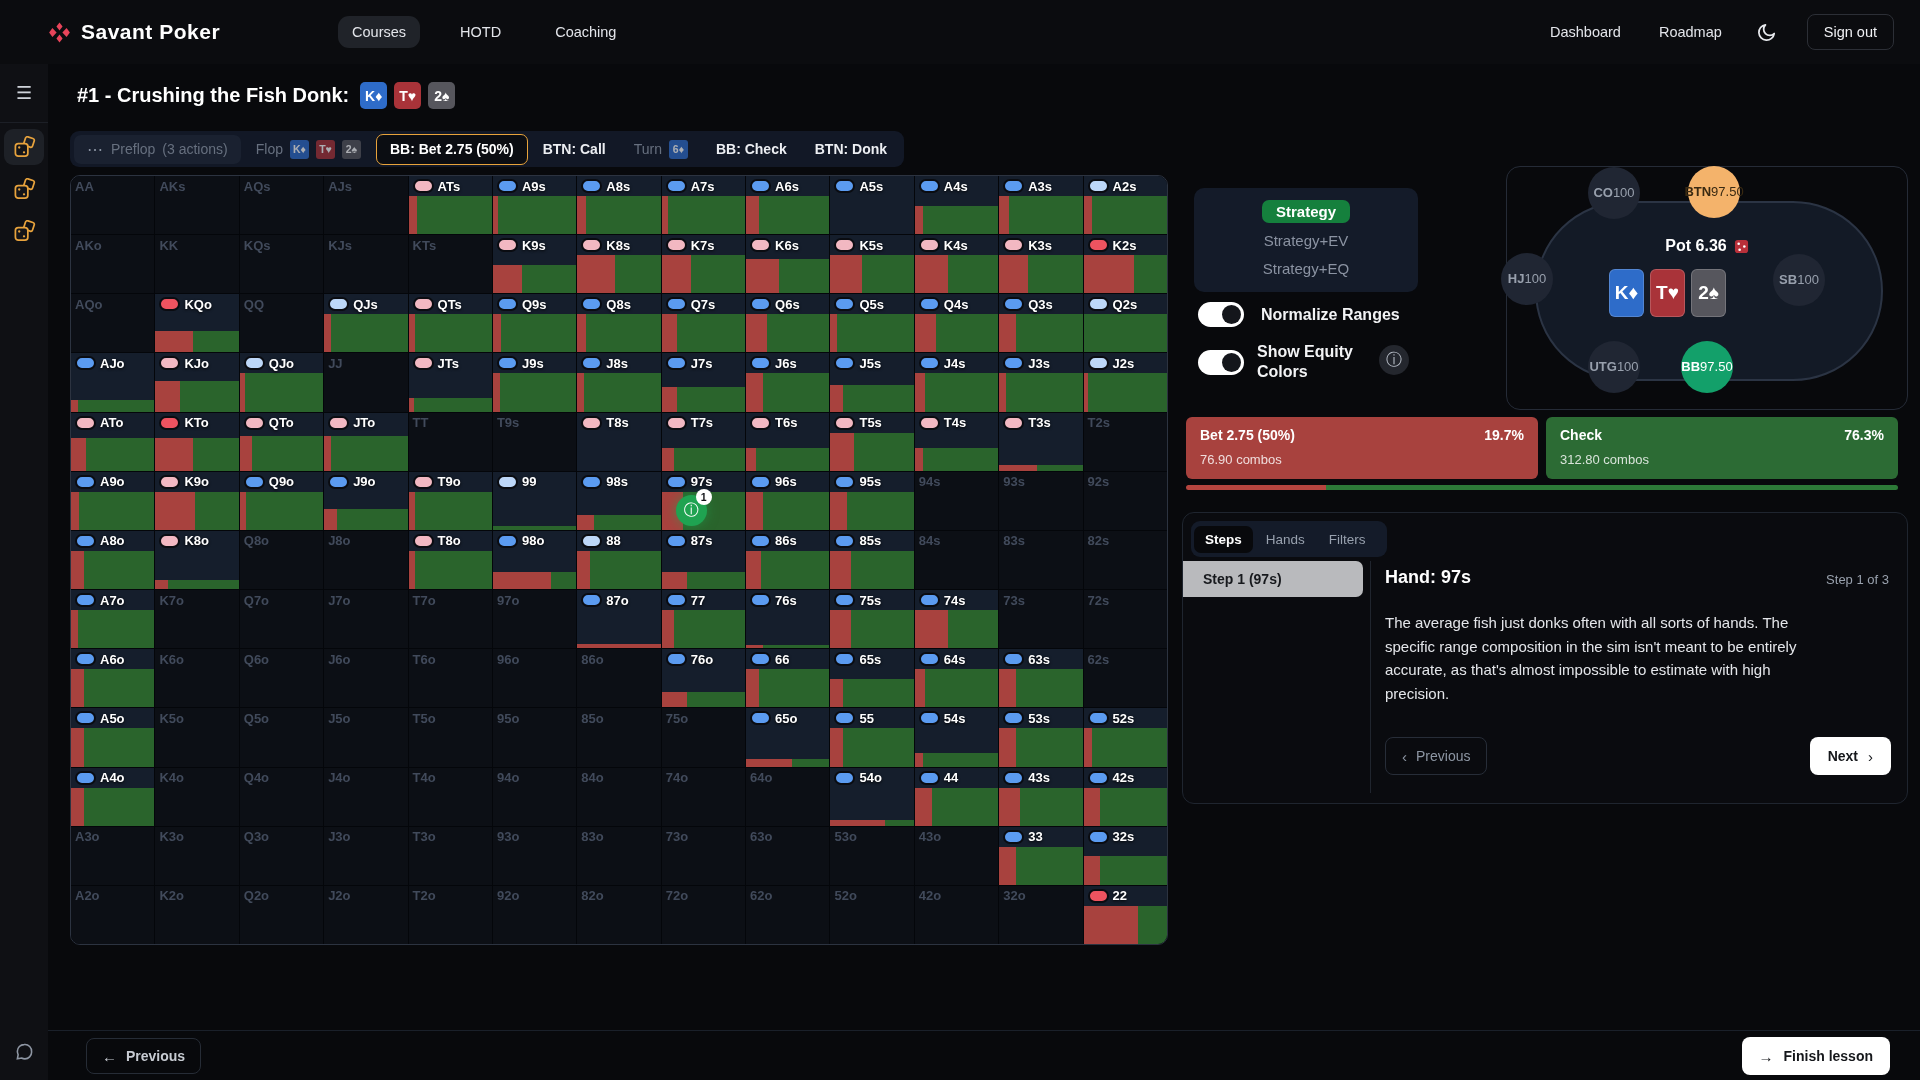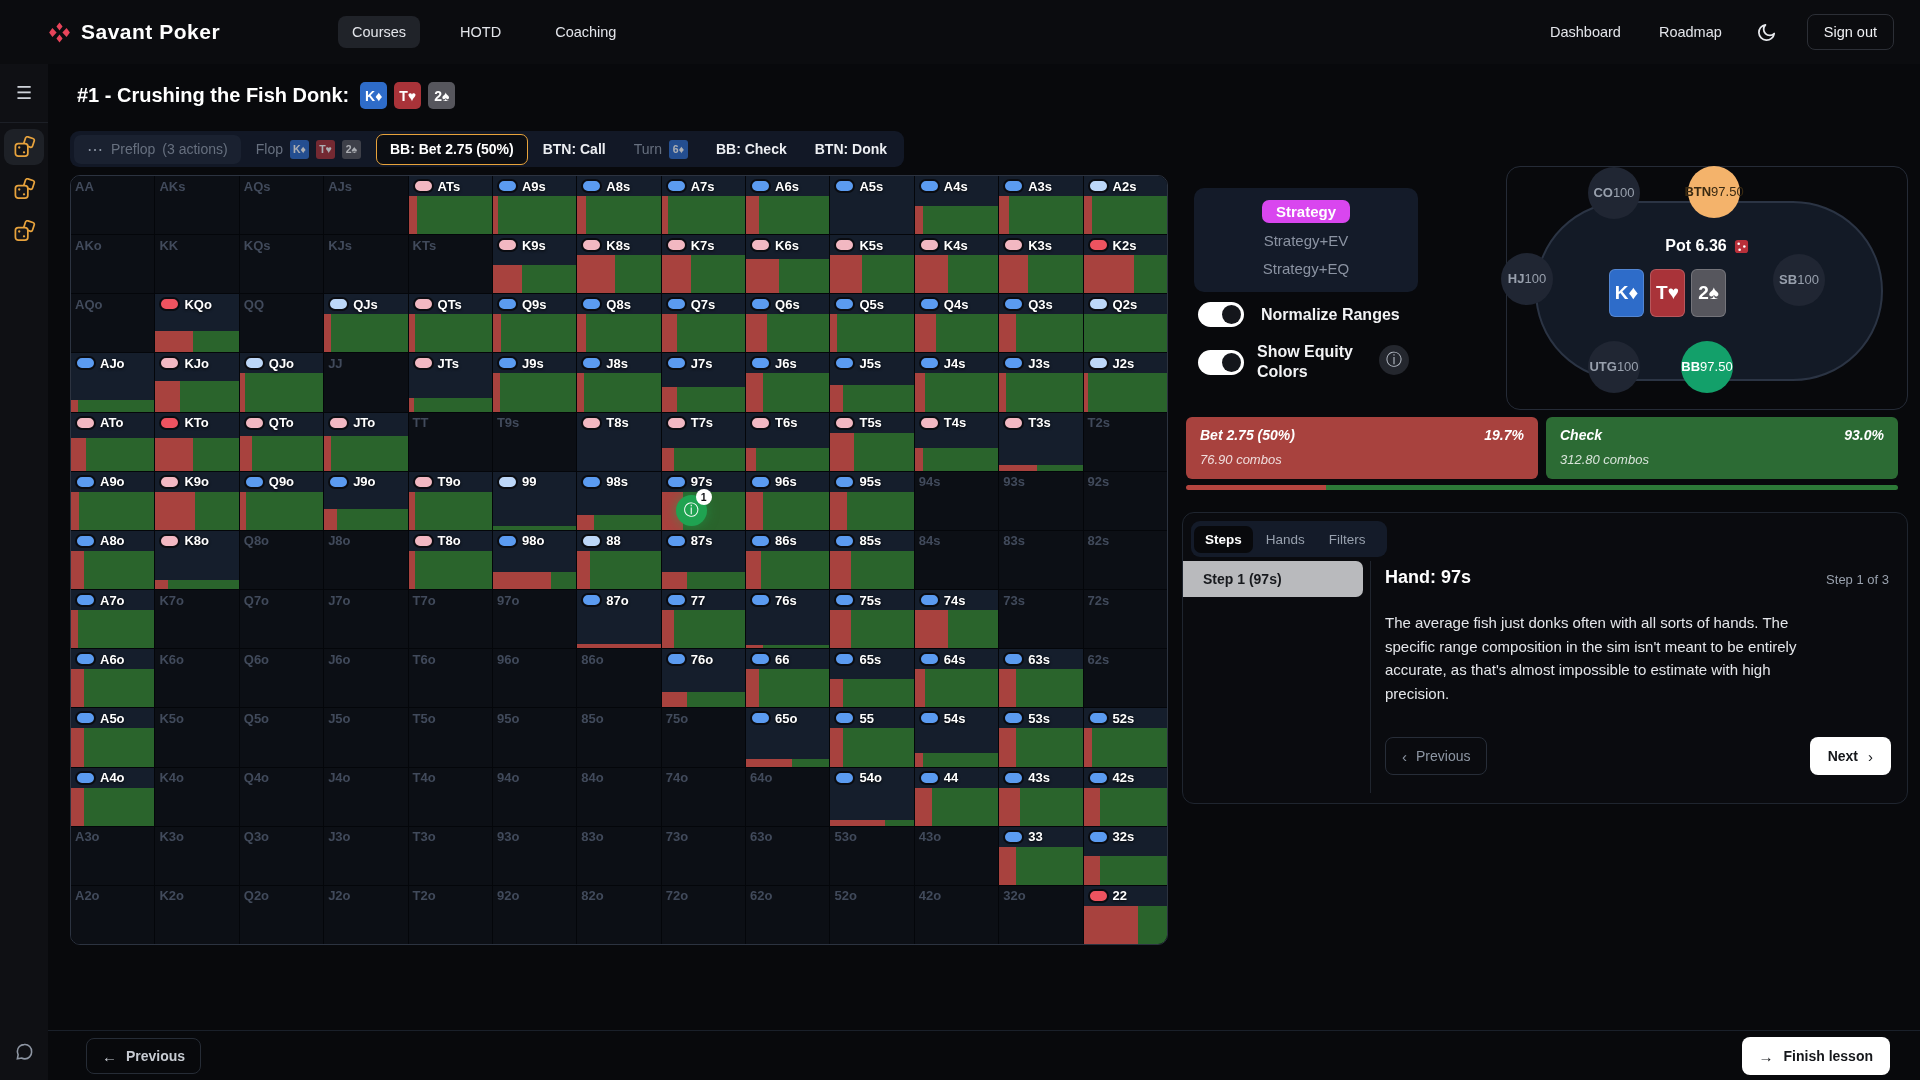--- a/index.html
+++ b/index.html
@@ -3,21 +3,21 @@
 <meta charset="utf-8">
 <style>
   html,body{margin:0;padding:0;background:#060709;font-family:"Liberation Sans",sans-serif;}
   .app{position:relative;width:1920px;height:1080px;background:#08090c;overflow:hidden;color:#e7e9ee;}
   
   .navbar{position:absolute;top:0;left:0;right:0;height:64px;background:#0b0c0f;display:flex;align-items:center;padding:0 26px;box-sizing:border-box;}
   .brand{display:flex;align-items:center;gap:10px;margin-left:22px;}
   .brand-text{font-size:21px;font-weight:700;letter-spacing:.5px;color:#fff;}
   .nav-links{display:flex;align-items:center;gap:26px;margin-left:118px;}
   .nav-link{font-size:14.5px;color:#e3e5ea;padding:8px 14px;border-radius:8px;cursor:pointer;}
-  .nav-link.active{background:#202329;}
+  .nav-link.active{background:#202329;border-radius:11px;}
   .nav-right{margin-left:auto;display:flex;align-items:center;gap:30px;}
   .nav-right .nav-link{padding:6px 4px;}
   .signout-btn{border:1px solid #2c2f36;border-radius:8px;padding:9px 16px;font-size:14.5px;color:#f0f1f4;background:transparent;cursor:pointer;}
   .moon{display:flex;align-items:center;cursor:pointer;}
   
   .rail{position:absolute;top:64px;left:0;bottom:0;width:48px;background:#0f1014;}
   .rail-burger{width:48px;height:58px;display:flex;align-items:center;justify-content:center;color:#cfd3da;font-size:18px;cursor:pointer;border-bottom:1px solid #1c1f26;}
   .rail-item{width:40px;height:36px;margin:6px auto 2px;display:flex;align-items:center;justify-content:center;border-radius:9px;cursor:pointer;}
   .rail-item.active{background:#1e2127;}
   .rail-chat{position:absolute;bottom:18px;left:0;width:48px;display:flex;justify-content:center;cursor:pointer;}
@@ -45,38 +45,38 @@
   .cell-icon{width:21px;height:14px;border-radius:8px;border:2px solid #0a0c11;box-sizing:border-box;flex:0 0 auto;}
   .cell-fillzone{position:absolute;left:0;right:0;top:20px;bottom:0;z-index:1;}
   .cell-bar{position:absolute;left:0;right:0;bottom:0;display:flex;}
   .bar-red{background:#a8423e;height:100%;}
   .bar-green{background:#2a642c;height:100%;flex:1;}
   .cell-marker{position:absolute;left:14px;top:23px;width:31px;height:31px;border-radius:50%;background:#1fa351;z-index:3;display:flex;align-items:center;justify-content:center;color:#fff;font-size:15px;box-shadow:0 0 12px rgba(31,163,81,.55);}
   .marker-badge{position:absolute;right:-5px;top:-6px;width:16px;height:16px;border-radius:50%;background:#fff;color:#101217;font-size:10.5px;font-weight:700;display:flex;align-items:center;justify-content:center;}
   
   .strategy-box{position:absolute;left:1194px;top:188px;width:224px;height:104px;background:#141b29;border-radius:10px;display:flex;flex-direction:column;align-items:center;justify-content:space-evenly;padding:6px 0;box-sizing:border-box;}
   .strat-opt{font-size:15px;color:#8b93a2;cursor:pointer;padding:3px 14px;border-radius:7px;}
-  .strat-opt.active{background:#d946ef;color:#fff;font-weight:700;}
+  .strat-opt.active{background:#15803d;color:#fff;font-weight:700;}
   .toggle-row{position:absolute;left:1198px;display:flex;align-items:center;gap:13px;}
   .toggle{width:46px;height:25px;border-radius:13px;background:#fff;position:relative;flex:0 0 auto;cursor:pointer;}
   .toggle .knob{position:absolute;right:3px;top:3px;width:19px;height:19px;border-radius:50%;background:#14161b;}
   .toggle-label{font-size:16px;font-weight:700;color:#f2f3f5;line-height:1.25;}
   .info-btn{position:absolute;left:1379px;top:345px;width:30px;height:30px;border-radius:50%;background:#24272e;color:#b7bdc7;display:flex;align-items:center;justify-content:center;font-size:16px;cursor:pointer;}
   
   .table-card{position:absolute;left:1506px;top:166px;width:400px;height:242px;border:1px solid #252b37;border-radius:14px;}
   .table-oval{position:absolute;left:28px;top:34px;width:344px;height:176px;background:#131a26;border:2px solid #2b3444;border-radius:95px;}
   .seat{position:absolute;width:52px;height:52px;border-radius:50%;background:#202633;display:flex;flex-direction:row;align-items:center;justify-content:center;font-size:13px;color:#98a0ad;line-height:1.25;}
   .seat b{font-weight:700;}
   .seat.btn{background:#f4b36b;color:#3a2a12;}
   .seat.bb{background:#13a06a;color:#fff;}
   .pot-line{position:absolute;left:28px;top:70px;width:344px;text-align:center;font-size:16px;font-weight:700;color:#fff;display:flex;justify-content:center;align-items:center;gap:7px;}
   .board-cards{position:absolute;left:102px;top:102px;display:flex;gap:6px;}
   .board-card{width:35px;height:48px;border-radius:6px;display:flex;align-items:center;justify-content:center;font-size:19px;font-weight:700;color:#fff;box-shadow:inset 0 0 0 1px rgba(255,255,255,.18);}
   
-  .action-card{position:absolute;top:417px;width:352px;height:62px;border-radius:6px;padding:10px 14px;box-sizing:border-box;font-style:italic;}
+  .action-card{position:absolute;top:417px;width:352px;height:62px;border-radius:6px;padding:10px 14px;box-sizing:border-box;}
   .action-card .row1{display:flex;justify-content:space-between;font-size:14px;font-weight:700;color:#fff;}
   .action-card .row2{margin-top:9px;font-size:13px;color:rgba(255,255,255,.82);}
   .freq-bar{position:absolute;left:1186px;top:485px;width:712px;height:5px;border-radius:3px;overflow:hidden;display:flex;}
   
   .steps-card{position:absolute;left:1182px;top:512px;width:726px;height:292px;border:1px solid #1f252f;border-radius:12px;background:#0a0b0f;box-sizing:border-box;}
   .tabbar{position:absolute;left:8px;top:8px;width:196px;height:36px;background:#141b29;border-radius:9px;display:flex;align-items:center;padding:3px;box-sizing:border-box;gap:2px;}
   .tab{padding:6px 11px;font-size:13.5px;color:#98a1ae;border-radius:7px;cursor:pointer;}
   .tab.active{background:#08090c;color:#fff;font-weight:700;}
   .step-item{position:absolute;left:0;top:48px;width:180px;height:36px;background:#b9babd;border-radius:0 7px 7px 0;display:flex;align-items:center;padding-left:20px;box-sizing:border-box;font-size:14px;font-weight:700;color:#17191d;cursor:pointer;}
   .steps-divider{position:absolute;left:187px;top:48px;bottom:10px;width:1px;background:#20252e;}
@@ -1768,21 +1768,21 @@
   <div class="action-card" id="bet-card" style="left: 1186px; background: rgb(168, 66, 62);">
     <div class="row1">
       <span>Bet 2.75 (50%)</span>
       <span>19.7%</span>
     </div>
     <div class="row2">76.90 combos</div>
   </div>
   <div class="action-card" id="check-card" style="left: 1546px; background: rgb(44, 107, 52); padding-left: 14px;">
     <div class="row1">
       <span>Check</span>
-      <span>93.0%</span>
+      <span>76.3%</span>
     </div>
     <div class="row2">312.80 combos</div>
   </div>
   <div class="freq-bar">
     <div id="freq-red" style="width: 19.7%; background: rgb(181, 69, 63);"></div>
     <div id="freq-green" style="flex: 1 1 0%; background: rgb(45, 122, 56);"></div>
   </div>
 
   <div class="steps-card">
     <div class="tabbar" id="tabbar">

